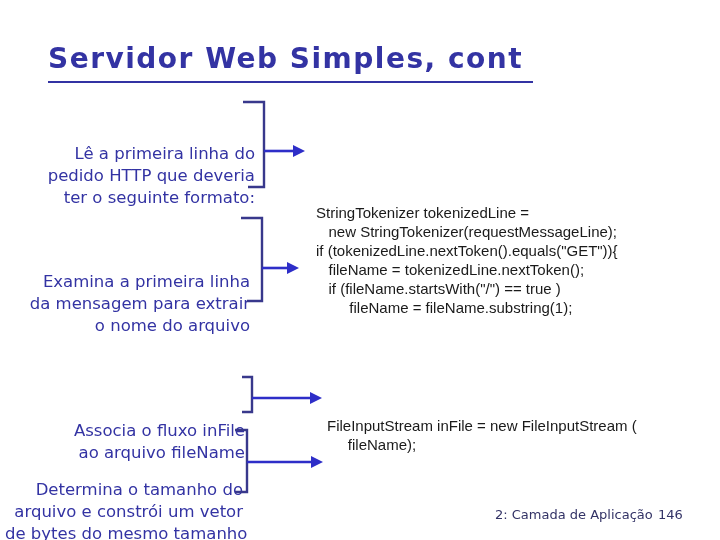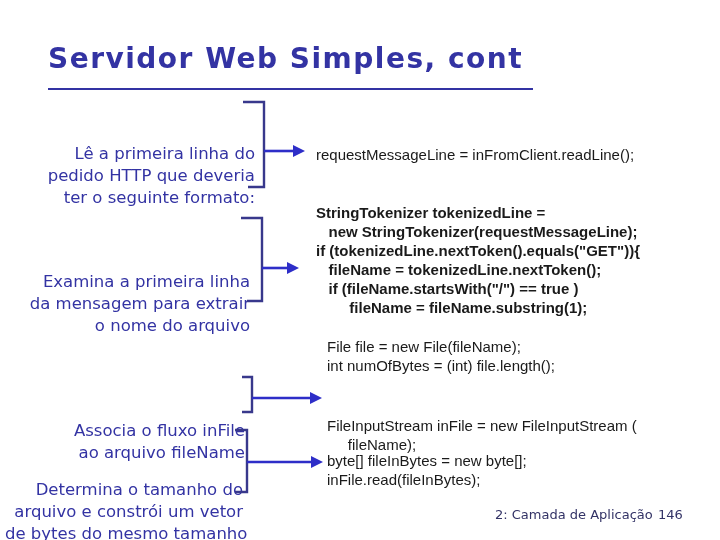--- a/index.html
+++ b/index.html
@@ -6,21 +6,21 @@
   .slide {
     position:relative; width:720px; height:540px;
     background:var(--background,#fff); overflow:hidden;
     font-family:"DejaVu Sans", sans-serif;
   }
   .title {
     position:absolute; left:48px; top:42px; margin:0;
     font-size:28px; font-weight:bold; letter-spacing:1.5px;
     color:var(--title-blue);
     border-bottom:2px solid var(--title-blue);
-    padding:0 10px 13px 0;
+    padding:0 10px 6px 0;
     white-space:nowrap;
   }
   .annotation {
     position:absolute; text-align:right;
     color:var(--annotation-blue);
     font-size:16.5px; line-height:22px; font-weight:500;
     white-space:pre;
   }
   .ann-format {
     font-family:"Liberation Sans", sans-serif;
@@ -43,21 +43,21 @@
   }
   .footer-section { position:absolute; left:495px; white-space:nowrap; }
   .footer-page { position:absolute; left:658px; }
   
   .ann1 { left:15px;  top:99px;  width:240px; }
   .ann2 { left:10px;  top:227px; width:240px; }
   .ann3 { left:45px;  top:376px; width:200px; }
   .ann4 { left:5px;   top:435px; width:238px; }
   
   .code1 { left:316px; top:145px; }
-  .code2 { left:316px; top:203px;font-weight:bold; }
+  .code2 { left:316px; top:203px; }
   .code3 { left:327px; top:337px; }
   .code4 { left:327px; top:416px; }
   .code5 { left:327px; top:451px; }
   
   .conn1 { left:240px; top:96px;  }
   .conn2 { left:238px; top:212px; }
   .conn3 { left:240px; top:372px; }
   .conn4 { left:233px; top:426px; }
 </style>
 </head>
@@ -107,32 +107,27 @@
     <line class="arrow-line" x1="12" y1="26" x2="70" y2="26"></line>
     <polygon class="arrow-head" points="70,20 82,26 70,32"></polygon>
   </svg>
 
   <svg class="connector conn4" width="94" height="70">
     <path class="bracket" d="M 2 4 H 14 V 66 H 2"></path>
     <line class="arrow-line" x1="14" y1="36" x2="78" y2="36"></line>
     <polygon class="arrow-head" points="78,30 90,36 78,42"></polygon>
   </svg>
 
-  <div class="code code1">requestMessageLine = inFromClient.readLine();</div>
   <div class="code code2">StringTokenizer tokenizedLine =
    new StringTokenizer(requestMessageLine);
 if (tokenizedLine.nextToken().equals("GET")){
    fileName = tokenizedLine.nextToken();
    if (fileName.startsWith("/") == true )
         fileName = fileName.substring(1);</div>
-  <div class="code code3">File file = new File(fileName);
-int numOfBytes = (int) file.length();</div>
   <div class="code code4">FileInputStream inFile = new FileInputStream (
      fileName);</div>
-  <div class="code code5">byte[] fileInBytes = new byte[];
-inFile.read(fileInBytes);</div>
 
   <div class="footer">
     <span class="footer-section">2: Camada de Aplicação</span>
     <span class="footer-page">146</span>
   </div>
 
 </div>
 
 </body></html>

